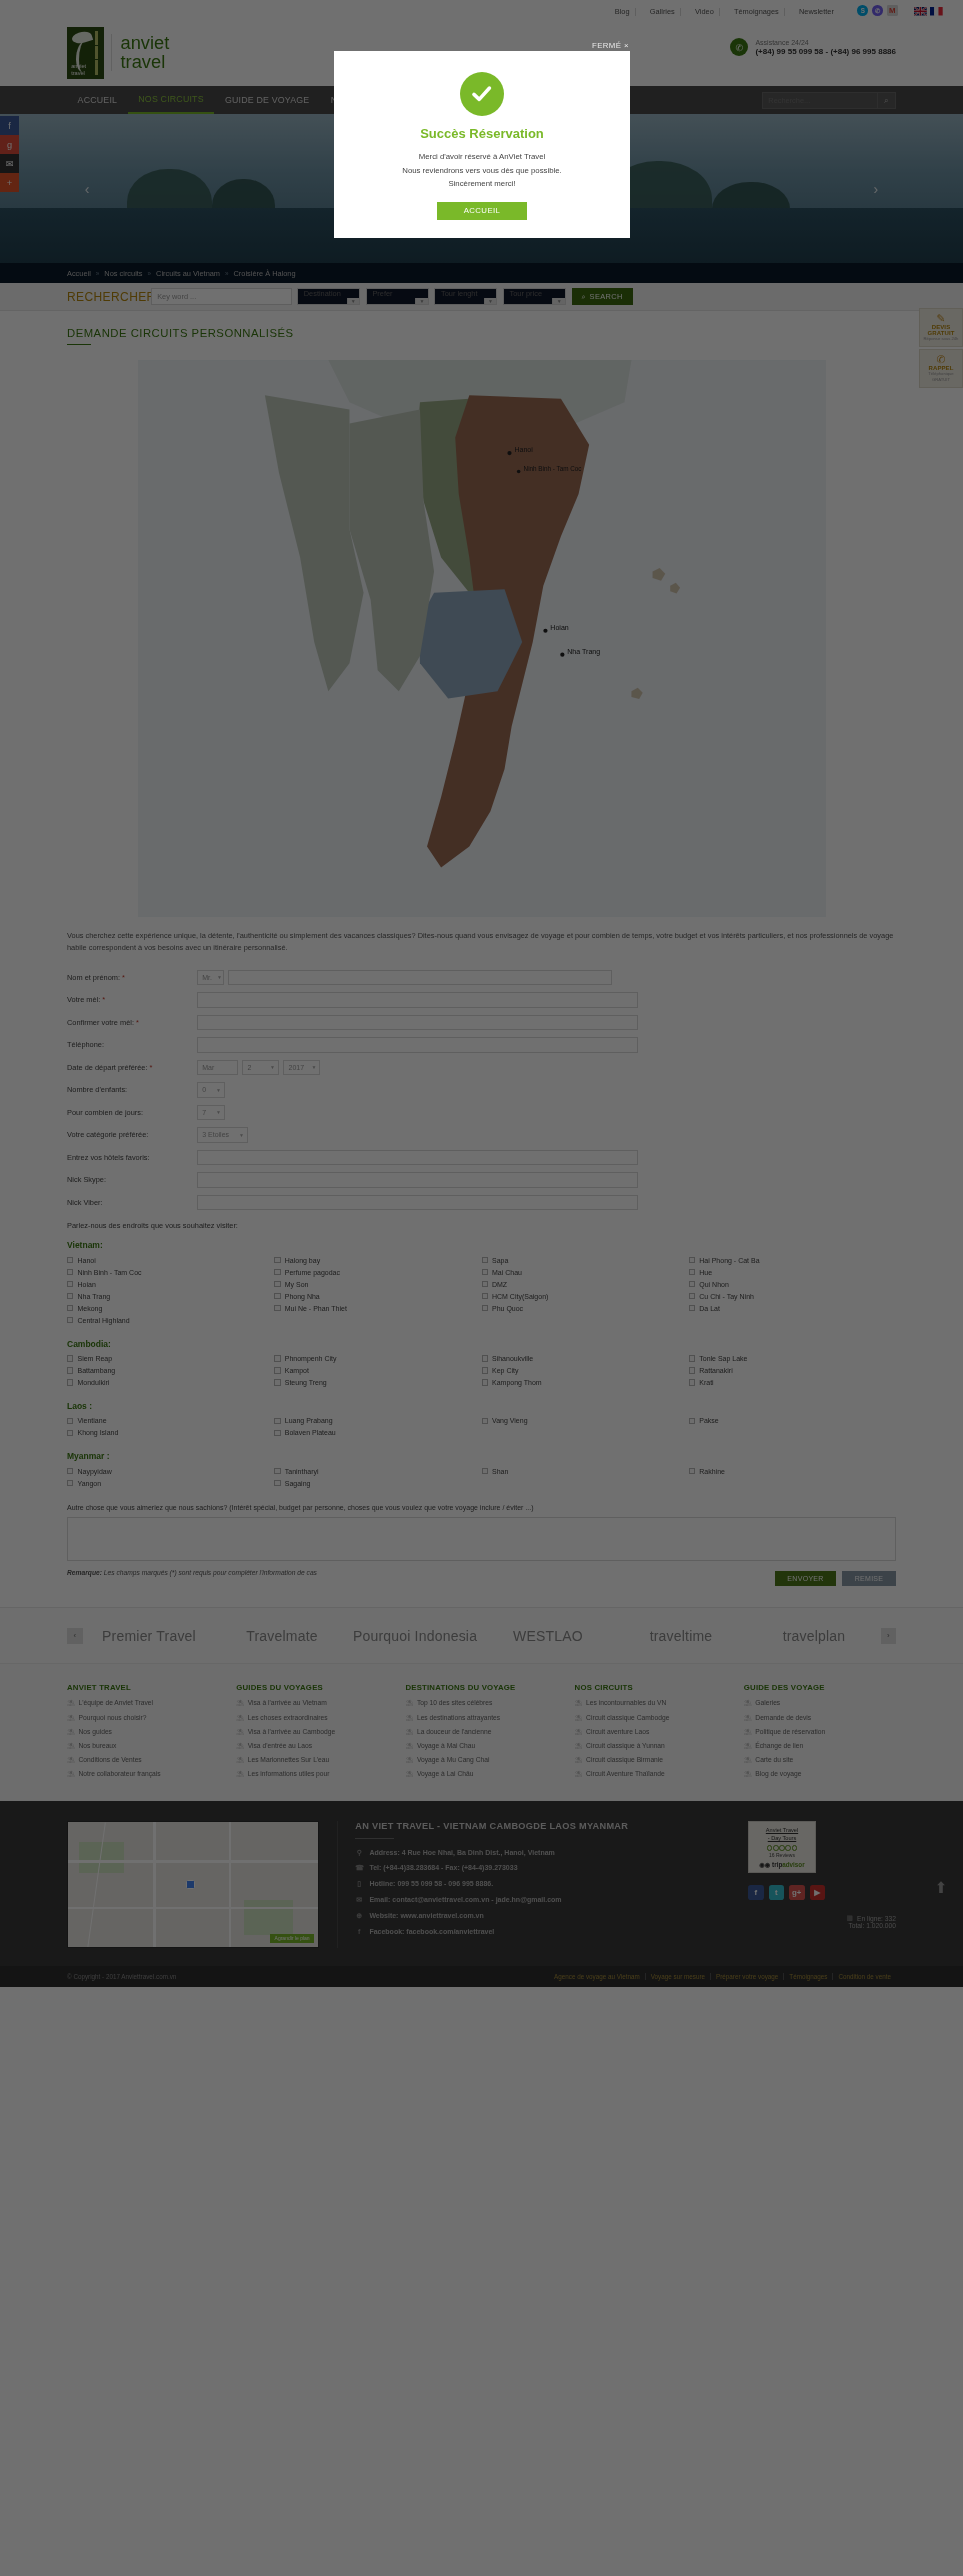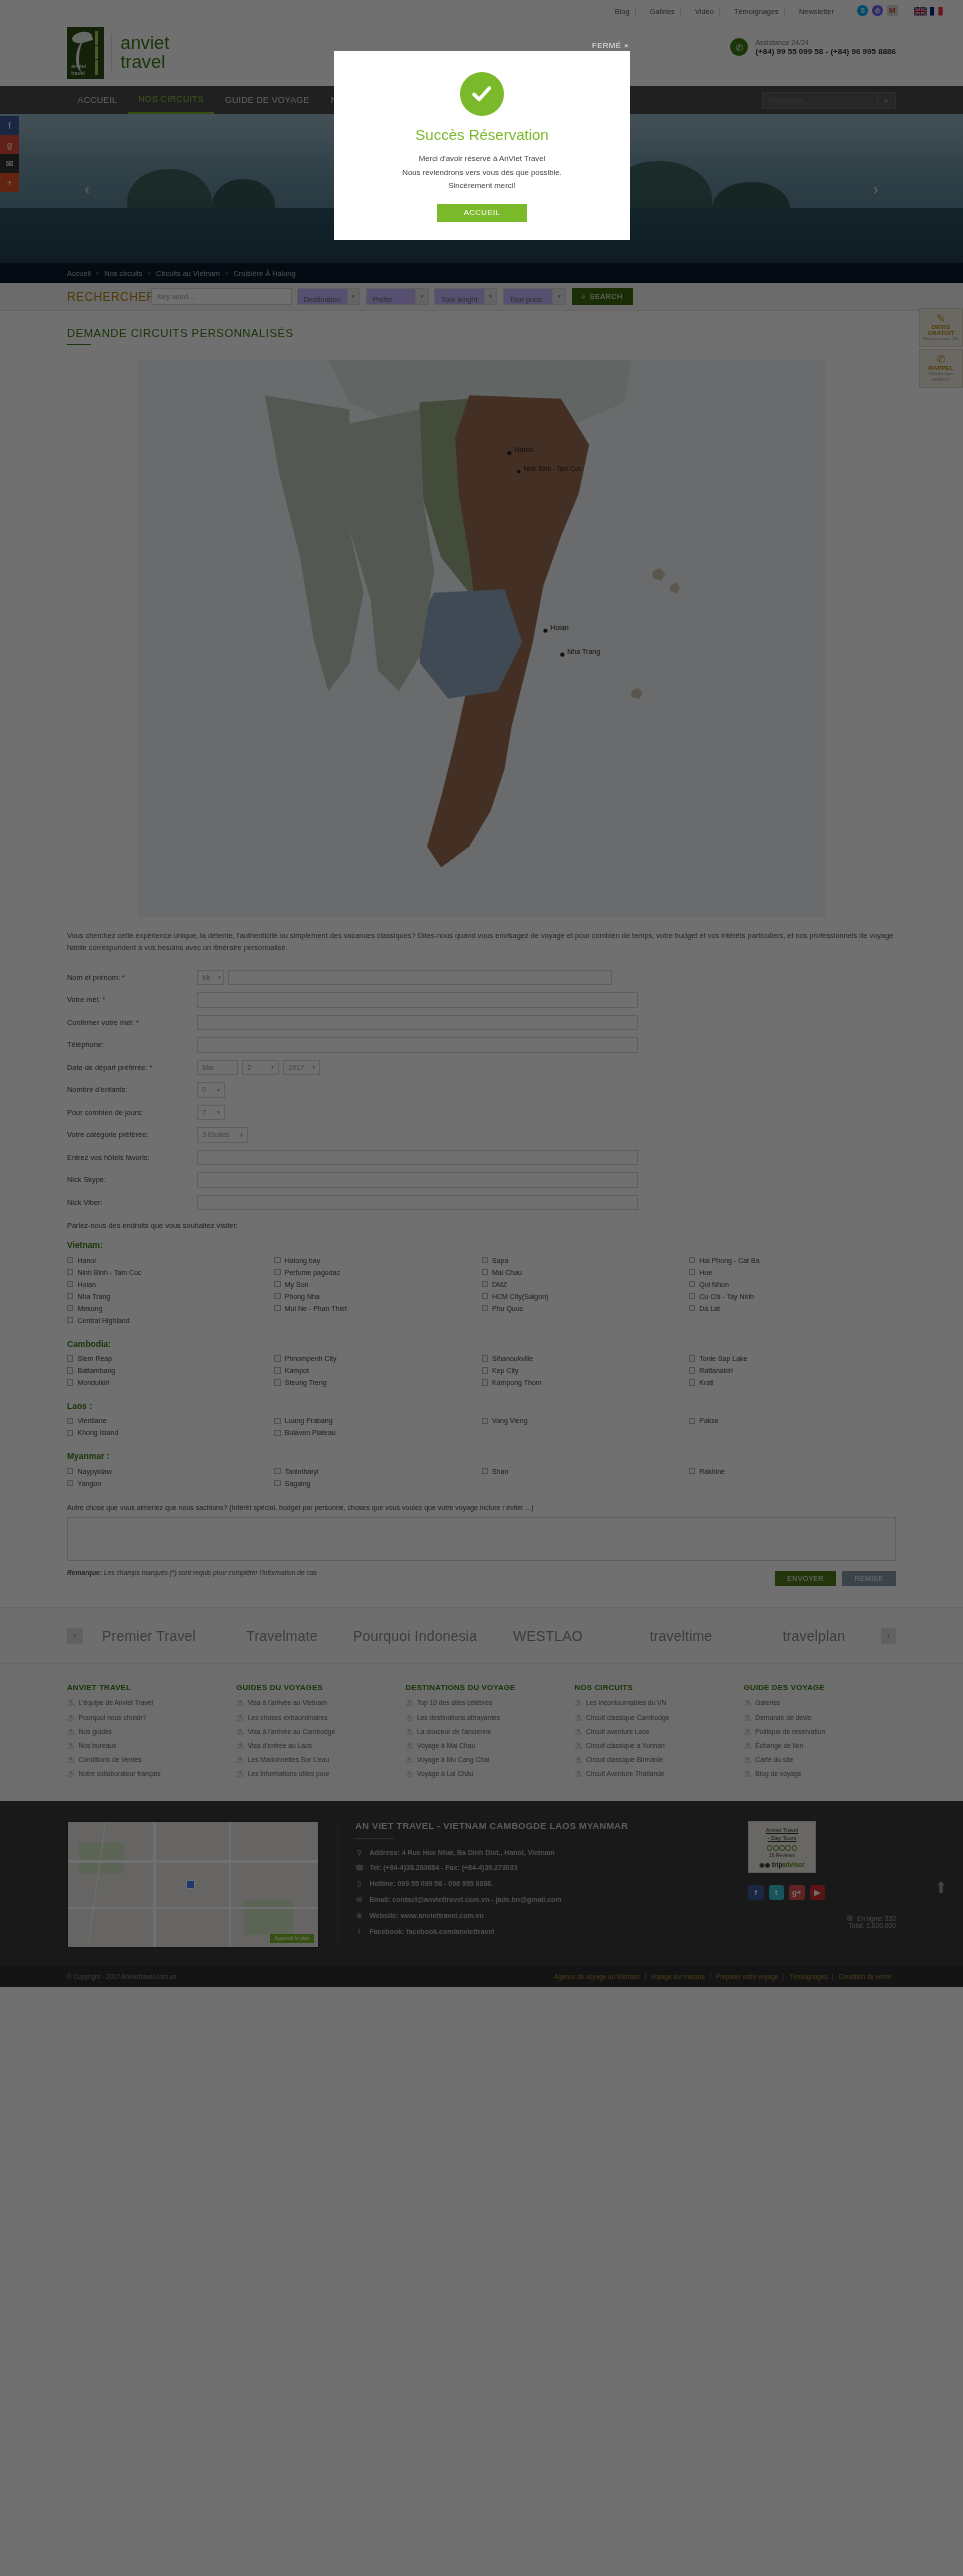--- a/index.html
+++ b/index.html
@@ -71,21 +71,21 @@
   .crumb { height:20px; background:#0b1b2b; display:flex; align-items:center; }
   .crumb-inner { width:829px; margin:0 auto; display:flex; align-items:center; gap:5px; font-size:7.4px; color:#bbb; }
   .crumb-inner a { color:#bbb; text-decoration:none; }
   .crumb-inner .sep { color:#6a7d8d; font-size:6.3px; }
 
   
   .searchbar { height:28px; background:#f3f3f3; border-bottom:0.7px solid #e3e3e3; display:flex; align-items:center; }
   .sb-inner { width:829px; margin:0 auto; display:flex; align-items:center; gap:5.6px; }
   .sb-title { color:#b5870c; font-size:12px; letter-spacing:0.4px; width:78px; }
   .sb-input { height:17px; width:141px; border:0.7px solid #d5d5d5; background:#fff; font-size:7.4px; color:#999; padding:0 5.6px; display:flex; align-items:center; }
-  .sb-sel { height:17px; border:0.7px solid #d5d5d5; background:#c4b5fd; font-size:7.4px; color:#666; display:flex; align-items:flex-end; }
+  .sb-sel { height:17px; border:0.7px solid #d5d5d5; background:#0f172a; font-size:7.4px; color:#666; display:flex; align-items:flex-start;flex-direction:column; }
   .sb-sel .lab{ padding:0 5.6px; white-space:nowrap; }
   .sb-sel .arw{ width:12.7px; height:15.5px; background:#e4e4e4; border-left:0.7px solid #d5d5d5; display:flex; align-items:center; justify-content:center; font-size:5px; color:#888; margin-left:auto;}
   .w-dest{ width:63px;} .w-pref{width:63px;} .w-len{width:63px;} .w-price{width:63px;}
   .sb-btn { height:17px; background:#3d6a0f; color:#fff; font-size:7.4px; padding:0 10px; display:flex; align-items:center; gap:3.5px; letter-spacing:0.4px; }
 
   
   .ftabs { position:absolute; right:0; top:308px; width:44px; z-index:35; }
   .ftab { background:#f0ece2; border:0.7px solid #ddd8c8; padding:3.5px 2.8px 4.2px; text-align:center; margin-bottom:2.8px; }
   .ftab .ico { font-size:10.6px; color:#c08a1e; line-height:11.3px; }
   .ftab .t1 { font-size:6px; color:#b5870c; font-weight:bold; letter-spacing:0.1px; }
@@ -177,21 +177,21 @@
   .bb-links { display:flex; gap:0; }
   .bb-links a { color:#a98f3c; text-decoration:none; padding:0 5px; border-right:0.7px solid #555; }
   .bb-links a:last-child{border-right:none;}
 
   
   .overlay { position:absolute; left:0; top:0; width:963px; height:2576px; background:rgba(0,0,0,.56); z-index:100; }
   .modal { position:absolute; left:334px; top:51px; width:296px; background:#fff; padding:21px 17px 18.3px; text-align:center; z-index:102; }
   .modal-close { position:absolute; left:592px; top:41px; color:#e9e9e9; font-size:7.8px; letter-spacing:0.4px; z-index:103; display:flex; align-items:center; gap:2.8px; }
   .check { width:44px; height:44px; border-radius:50%; background:#7ab929; margin:0 auto 10px; display:flex; align-items:center; justify-content:center; }
   .check svg { width:25.4px; height:25.4px; }
-  .modal h3 { color:#7ab929; font-size:15px; margin-bottom:9.2px; font-weight:normal; }
+  .modal h3 { color:#7ab929; font-size:13px; margin-bottom:9.2px; font-weight:bold; }
   .modal p { font-size:7.8px; color:#444; line-height:13.4px; }
   .modal .mbtn { margin:11.3px auto 0; width:90px; height:18.3px; background:#7ab929; color:#fff; font-size:7.8px; display:flex; align-items:center; justify-content:center; letter-spacing:0.4px; }
 </style>
 </head>
 <body>
 
 <div class="page">
 
   <div class="topbar">
     <div class="topbar-links">

